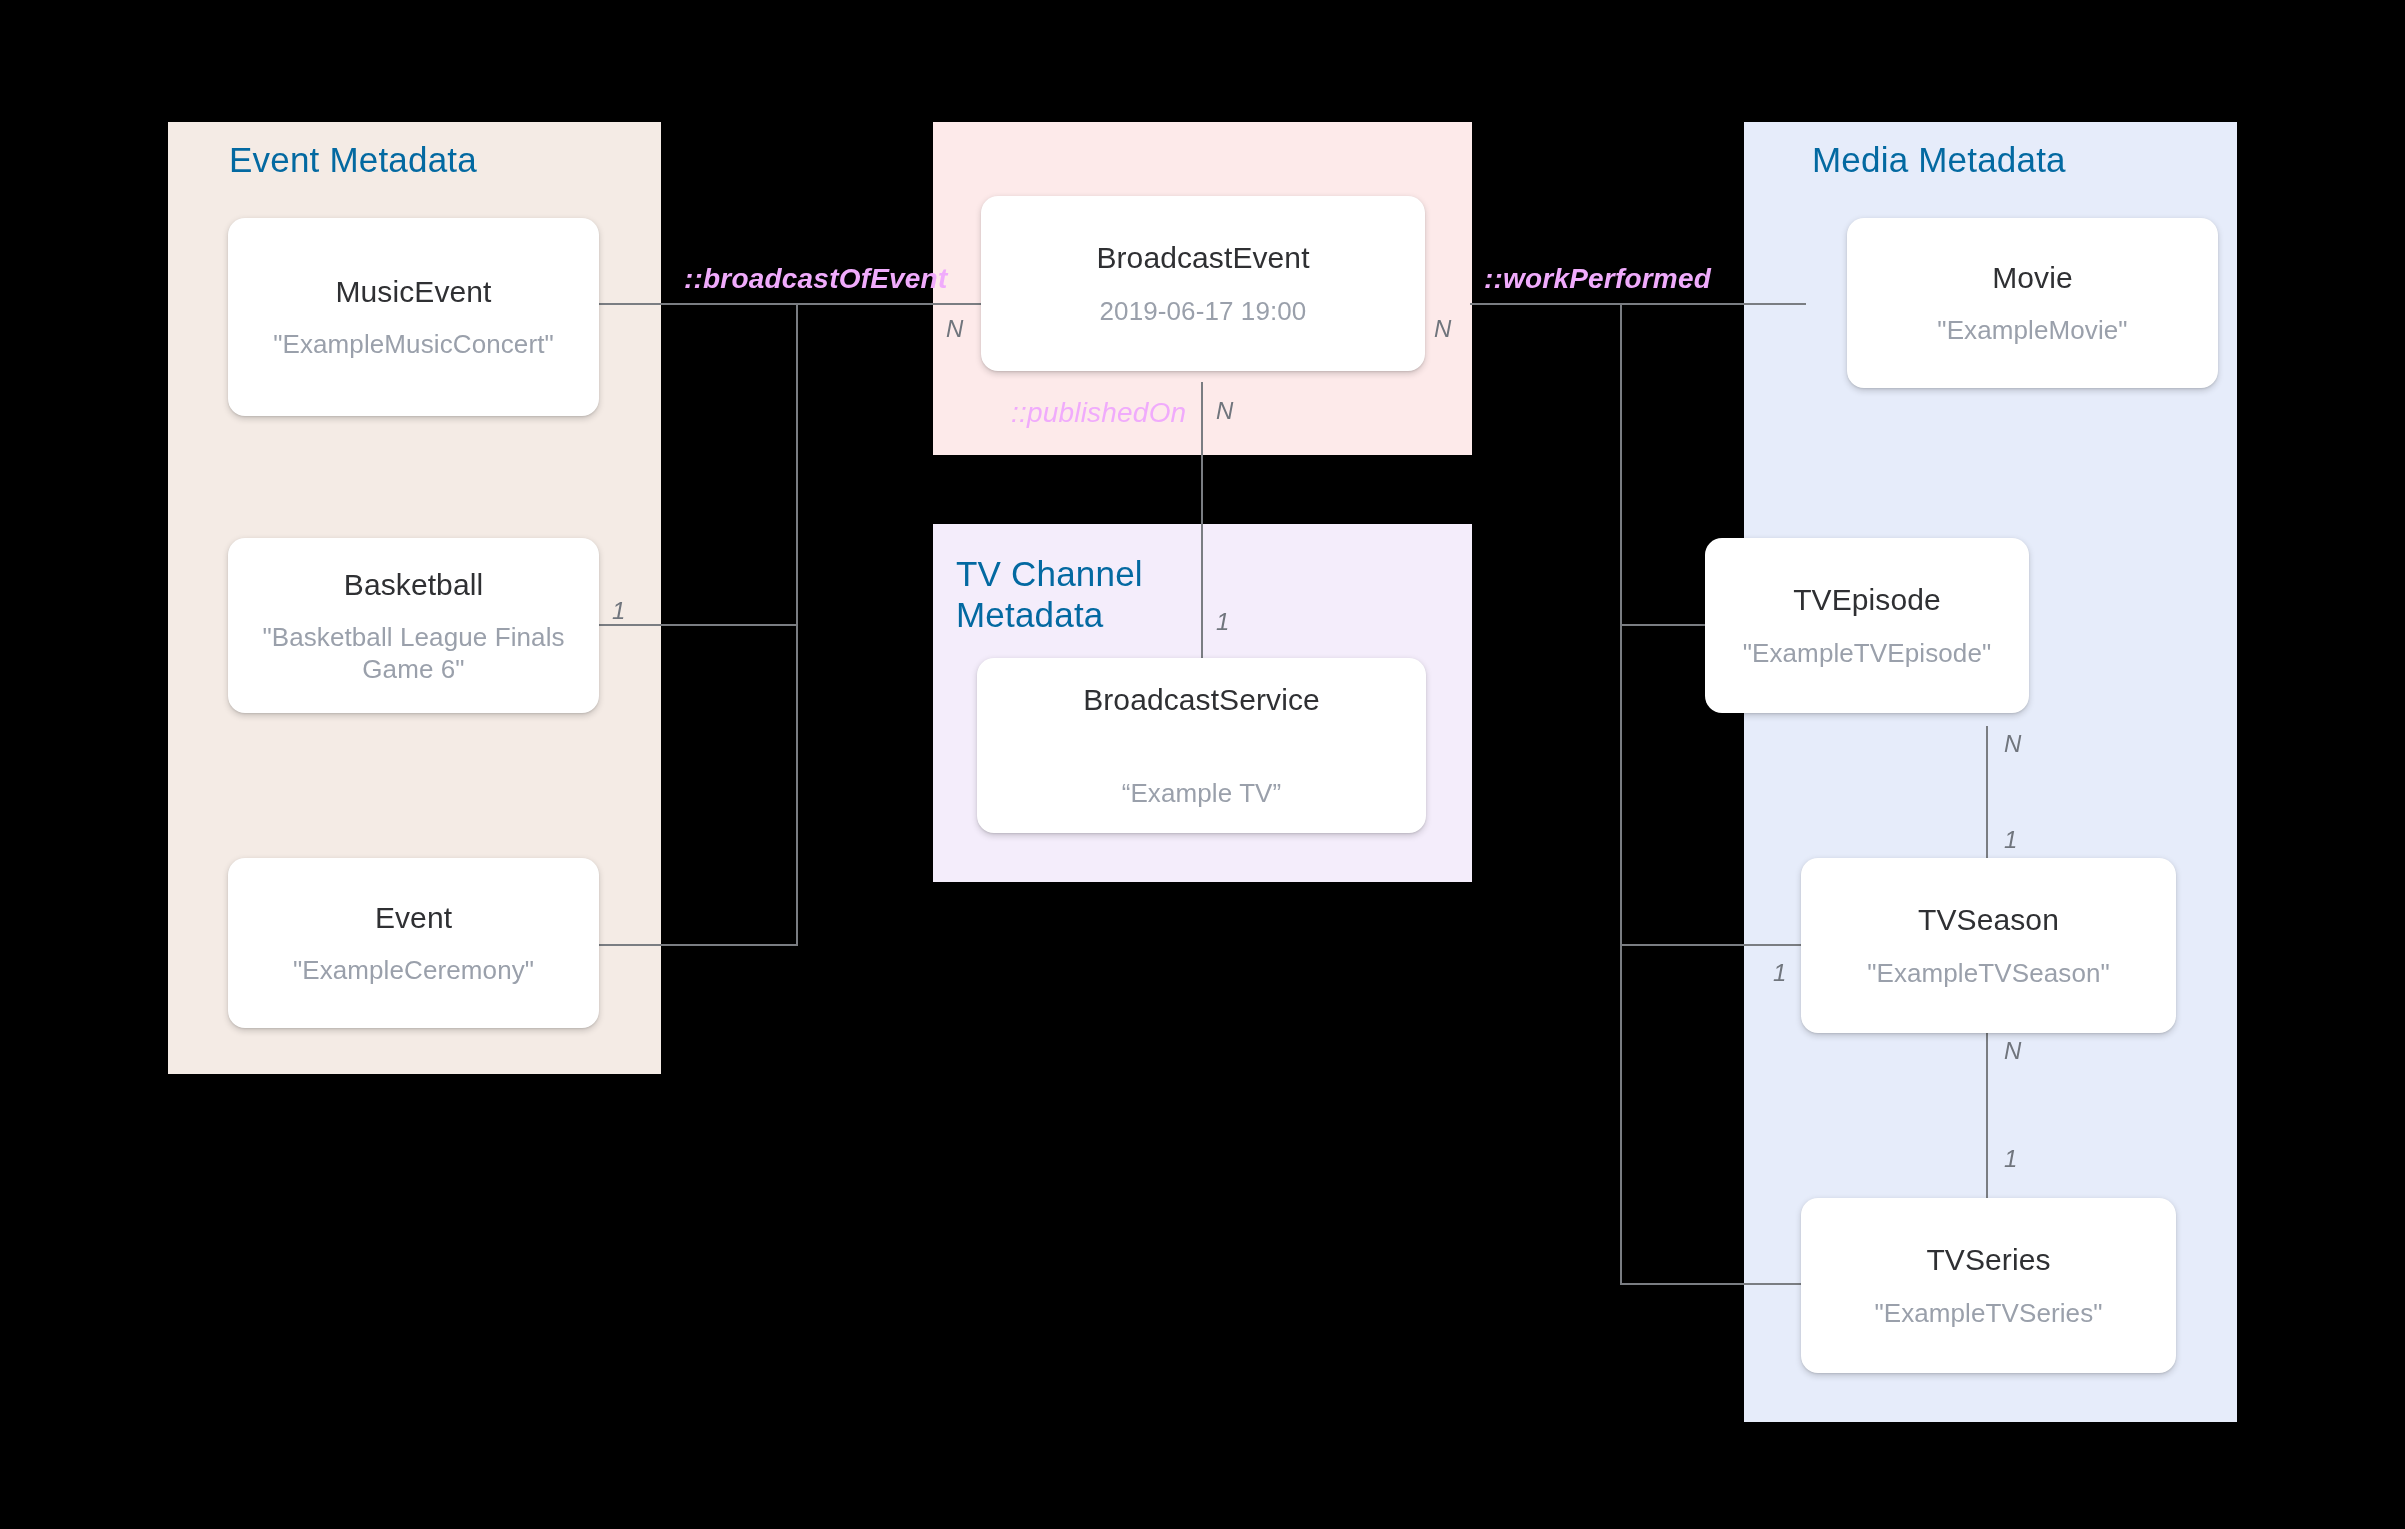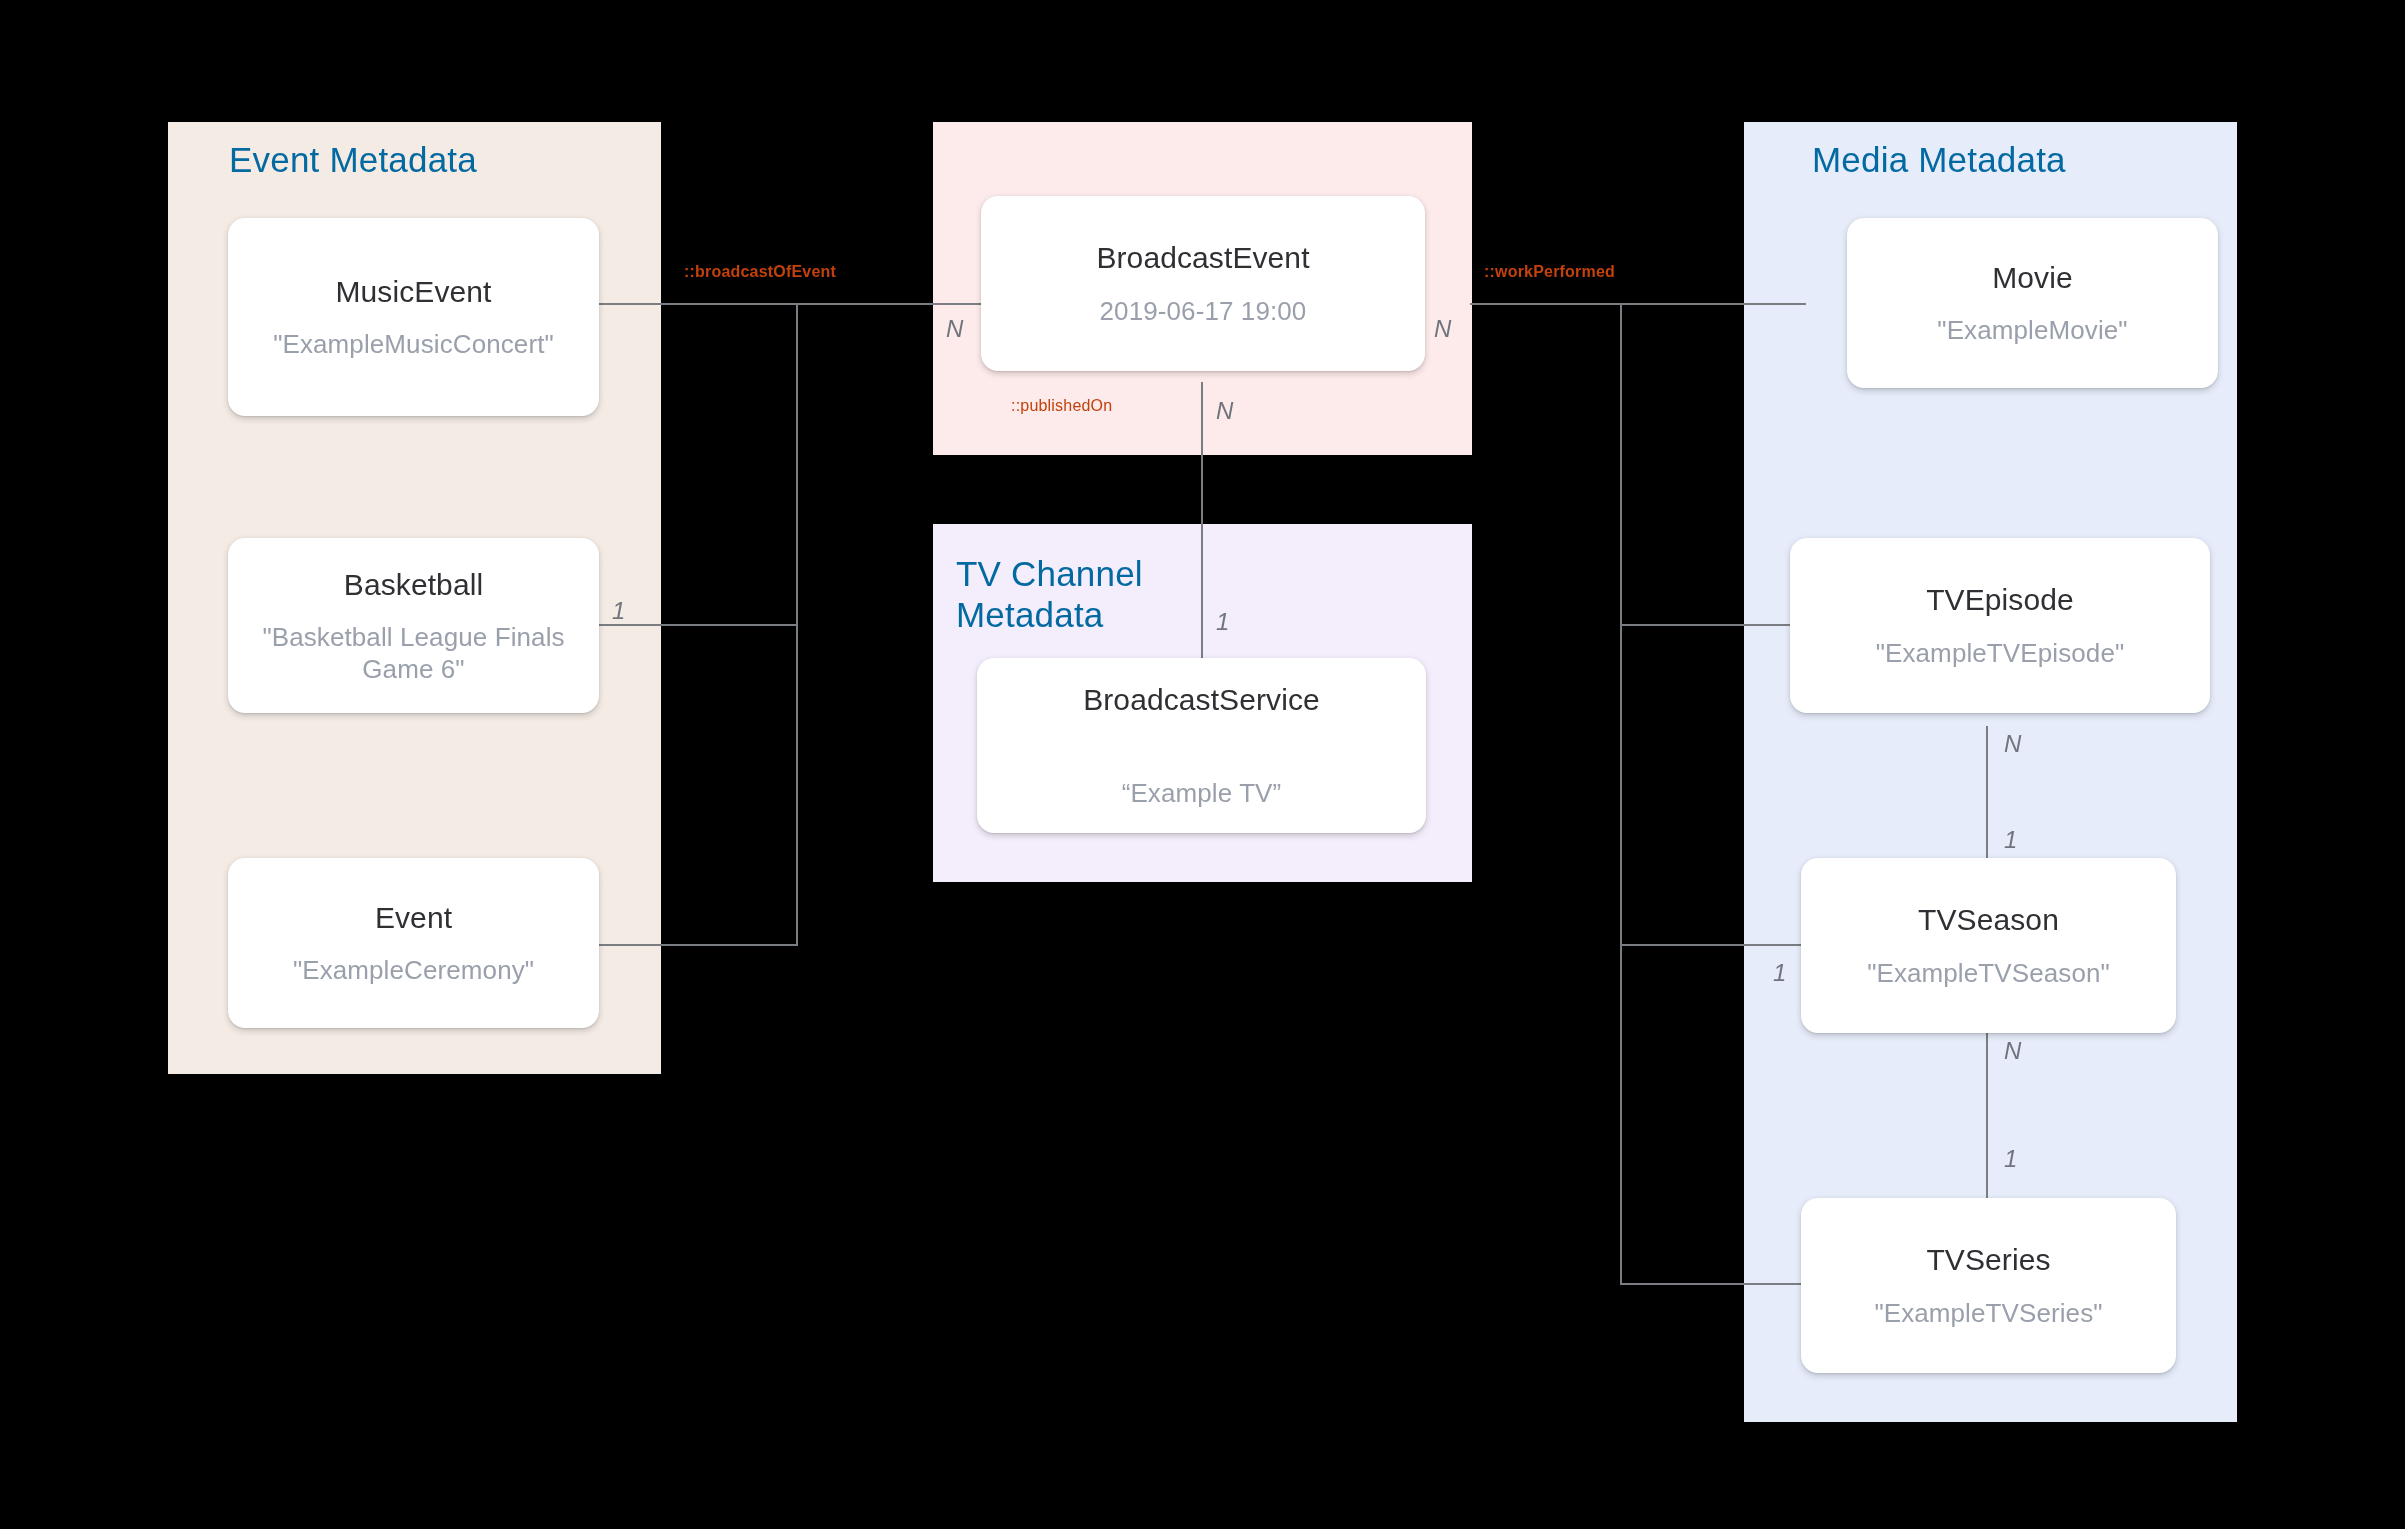--- a/index.html
+++ b/index.html
@@ -31,21 +31,21 @@
   }
   .node .title{color:#2f3033;font-size:30px;line-height:1.25;letter-spacing:0.1px;}
   .node .sub{color:#9aa0ab;font-size:26px;line-height:1.22;margin-top:19px;letter-spacing:0.1px;}
 
   
   .h-line{position:absolute;height:1.9px;background:#7a7d82;}
   .v-line{position:absolute;width:1.9px;background:#7a7d82;}
 
   
   .card-label{
-    position:absolute;color:#c2410c;font-size:16px;font-weight:bold;
+    position:absolute;color:#f0abfc;font-size:28px;font-style:italic;font-weight:bold;
     white-space:nowrap;letter-spacing:0.2px;
   }
   .card-label.thin{font-weight:400;}
   .mult{
     position:absolute;color:#70757d;font-size:24px;font-style:italic;
     white-space:nowrap;letter-spacing:0.2px;
   }
 </style>
 </head>
 <body>
@@ -118,21 +118,21 @@
   <div class="node" style="left:977px;top:658px;width:449px;height:175px;gap:40px;">
     <div class="title">BroadcastService</div>
     <div class="sub">“Example TV”</div>
   </div>
 
   <div class="node" style="left:1805px;top:218px;width:371px;height:170px;margin-left:42px;">
     <div class="title">Movie</div>
     <div class="sub">"ExampleMovie"</div>
   </div>
 
-  <div class="node" style="left:1790px;top:538px;width:420px;height:175px;">
+  <div class="node" style="left:1705px;top:538px;width:324px;height:175px;">
     <div class="title">TVEpisode</div>
     <div class="sub">"ExampleTVEpisode"</div>
   </div>
 
   <div class="node" style="left:1801px;top:1198px;width:375px;height:175px;">
     <div class="title">TVSeries</div>
     <div class="sub">"ExampleTVSeries"</div>
   </div>
 
   <div class="node" style="left:1801px;top:858px;width:375px;height:175px;">

